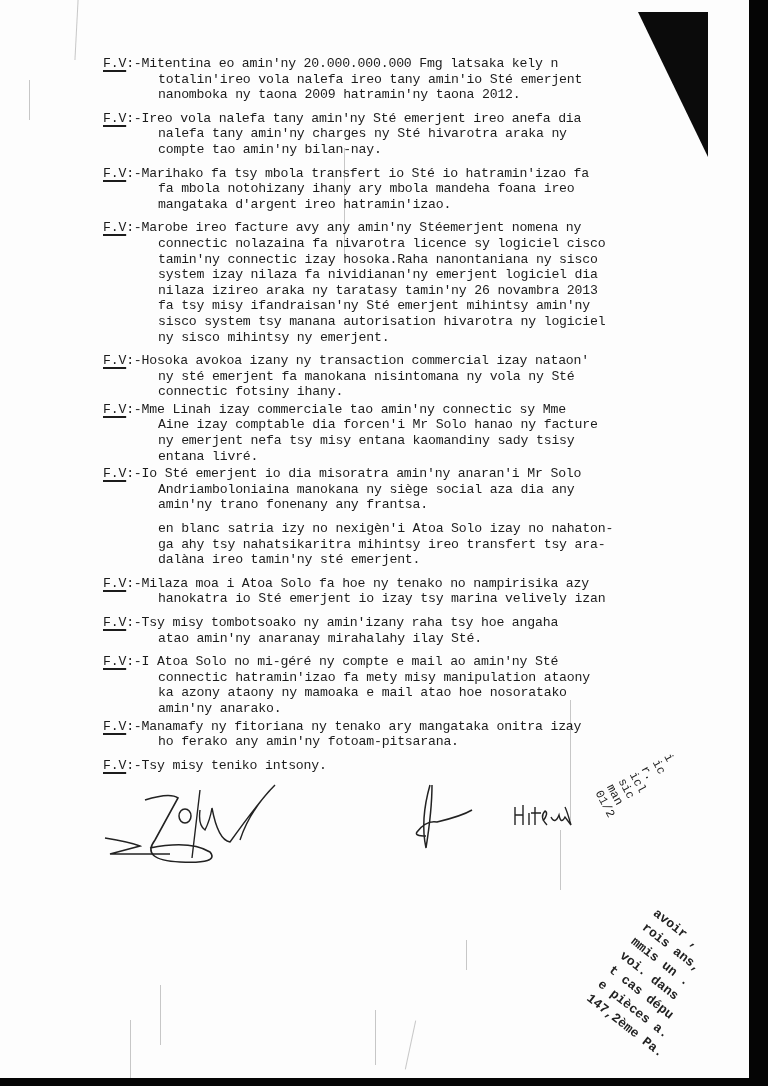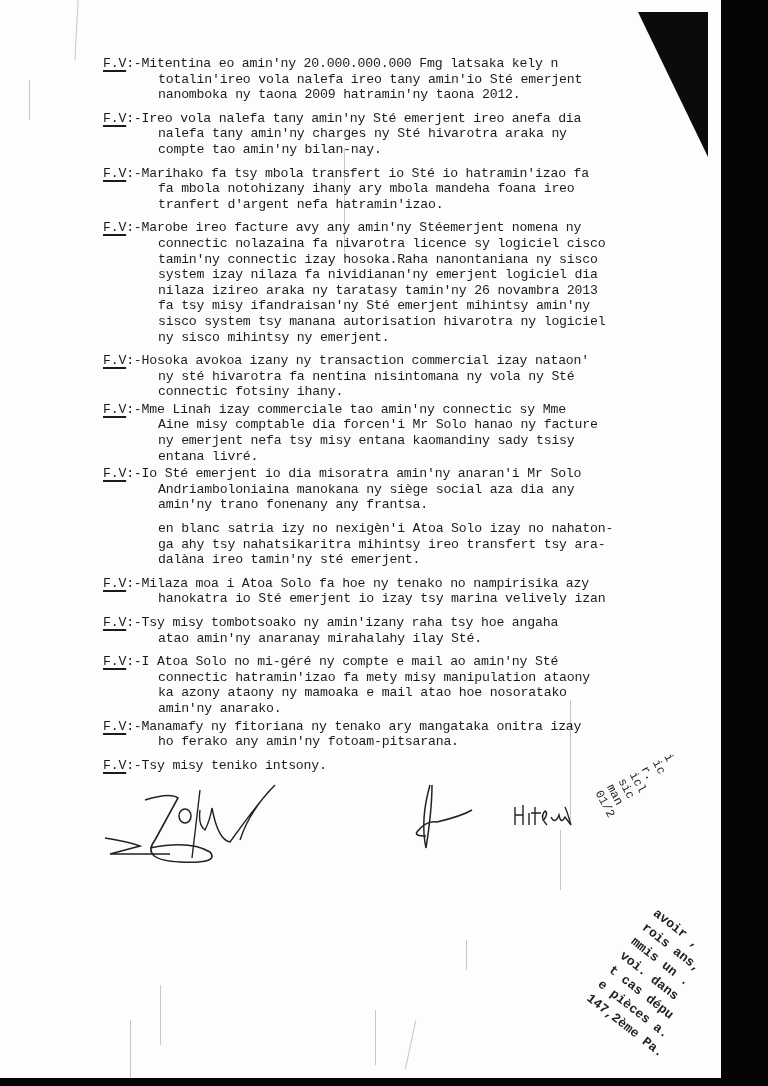--- a/index.html
+++ b/index.html
@@ -3,21 +3,21 @@
 <meta charset="utf-8">
 <style>
   html, body { margin: 0; padding: 0; }
   body {
     width: 768px; height: 1086px; position: relative; overflow: hidden;
     background: #050505;
     font-family: "Liberation Mono", "DejaVu Sans Mono", monospace;
   }
   .page {
     position: absolute; left: 0; top: 0; width: 721px; height: 1078px;
-    background: #fdfdfd; overflow: hidden;
+    background: #fdfdfd; overflow: hidden; padding-left: 28px;
   }
   .fold-dark {
     position: absolute; left: 638px; top: 12px; width: 70px; height: 145px;
     background: #0b0b0b;
     clip-path: polygon(0 0, 100% 0, 100% 100%);
   }
   .scan-line { position: absolute; background: #9a9a9a; width: 1px; opacity: .55; }
   .entries { position: absolute; left: 103px; top: 56px; width: 610px; color: #1c1c1c; }
   .entry { position: relative; font-size: 13.2px; line-height: 15.6px; margin-bottom: 8px; letter-spacing: -0.2px; }
   .entry.tight { margin-bottom: 2px; }
@@ -61,43 +61,43 @@
 
     <div class="entry">
       <span class="line0"><span class="fv-code">F.V</span><span>:-</span><span>Ireo vola nalefa tany amin'ny Sté emerjent ireo anefa dia</span></span>
       <span class="cont">nalefa tany amin'ny charges ny Sté hivarotra araka ny</span>
       <span class="cont">compte tao amin'ny bilan-nay.</span>
     </div>
 
     <div class="entry">
       <span class="line0"><span class="fv-code">F.V</span><span>:-</span><span>Marihako fa tsy mbola transfert io Sté io hatramin'izao fa</span></span>
       <span class="cont">fa mbola notohizany ihany ary mbola mandeha foana ireo</span>
-      <span class="cont">tranfert d'argent nefa hatramin'izao.</span>
+      <span class="cont">mangataka d'argent ireo hatramin'izao.</span>
     </div>
 
     <div class="entry">
       <span class="line0"><span class="fv-code">F.V</span><span>:-</span><span>Marobe ireo facture avy any amin'ny Stéemerjent nomena ny</span></span>
       <span class="cont">connectic nolazaina fa nivarotra licence sy logiciel cisco</span>
       <span class="cont">tamin'ny connectic izay hosoka.Raha nanontaniana ny sisco</span>
       <span class="cont">system izay nilaza fa nividianan'ny emerjent logiciel dia</span>
       <span class="cont">nilaza izireo araka ny taratasy tamin'ny 26 novambra 2013</span>
       <span class="cont">fa tsy misy ifandraisan'ny Sté emerjent mihintsy amin'ny</span>
       <span class="cont">sisco system tsy manana autorisation hivarotra ny logiciel</span>
       <span class="cont">ny sisco mihintsy ny emerjent.</span>
     </div>
 
     <div class="entry tight">
       <span class="line0"><span class="fv-code">F.V</span><span>:-</span><span>Hosoka avokoa izany ny transaction commercial izay nataon'</span></span>
-      <span class="cont">ny sté hivarotra fa nentina nisintomana ny vola ny Sté</span>
+      <span class="cont">ny sté emerjent fa manokana nisintomana ny vola ny Sté</span>
       <span class="cont">connectic fotsiny ihany.</span>
     </div>
 
     <div class="entry tight">
       <span class="line0"><span class="fv-code">F.V</span><span>:-</span><span>Mme Linah izay commerciale tao amin'ny connectic sy Mme</span></span>
-      <span class="cont">Aine misy comptable dia forcen'i Mr Solo hanao ny facture</span>
+      <span class="cont">Aine izay comptable dia forcen'i Mr Solo hanao ny facture</span>
       <span class="cont">ny emerjent nefa tsy misy entana kaomandiny sady tsisy</span>
       <span class="cont">entana livré.</span>
     </div>
 
     <div class="entry">
       <span class="line0"><span class="fv-code">F.V</span><span>:-</span><span>Io Sté emerjent io dia misoratra amin'ny anaran'i Mr Solo</span></span>
       <span class="cont">Andriamboloniaina manokana ny siège social aza dia any</span>
       <span class="cont">amin'ny trano fonenany any frantsa.</span>
     </div>
 

